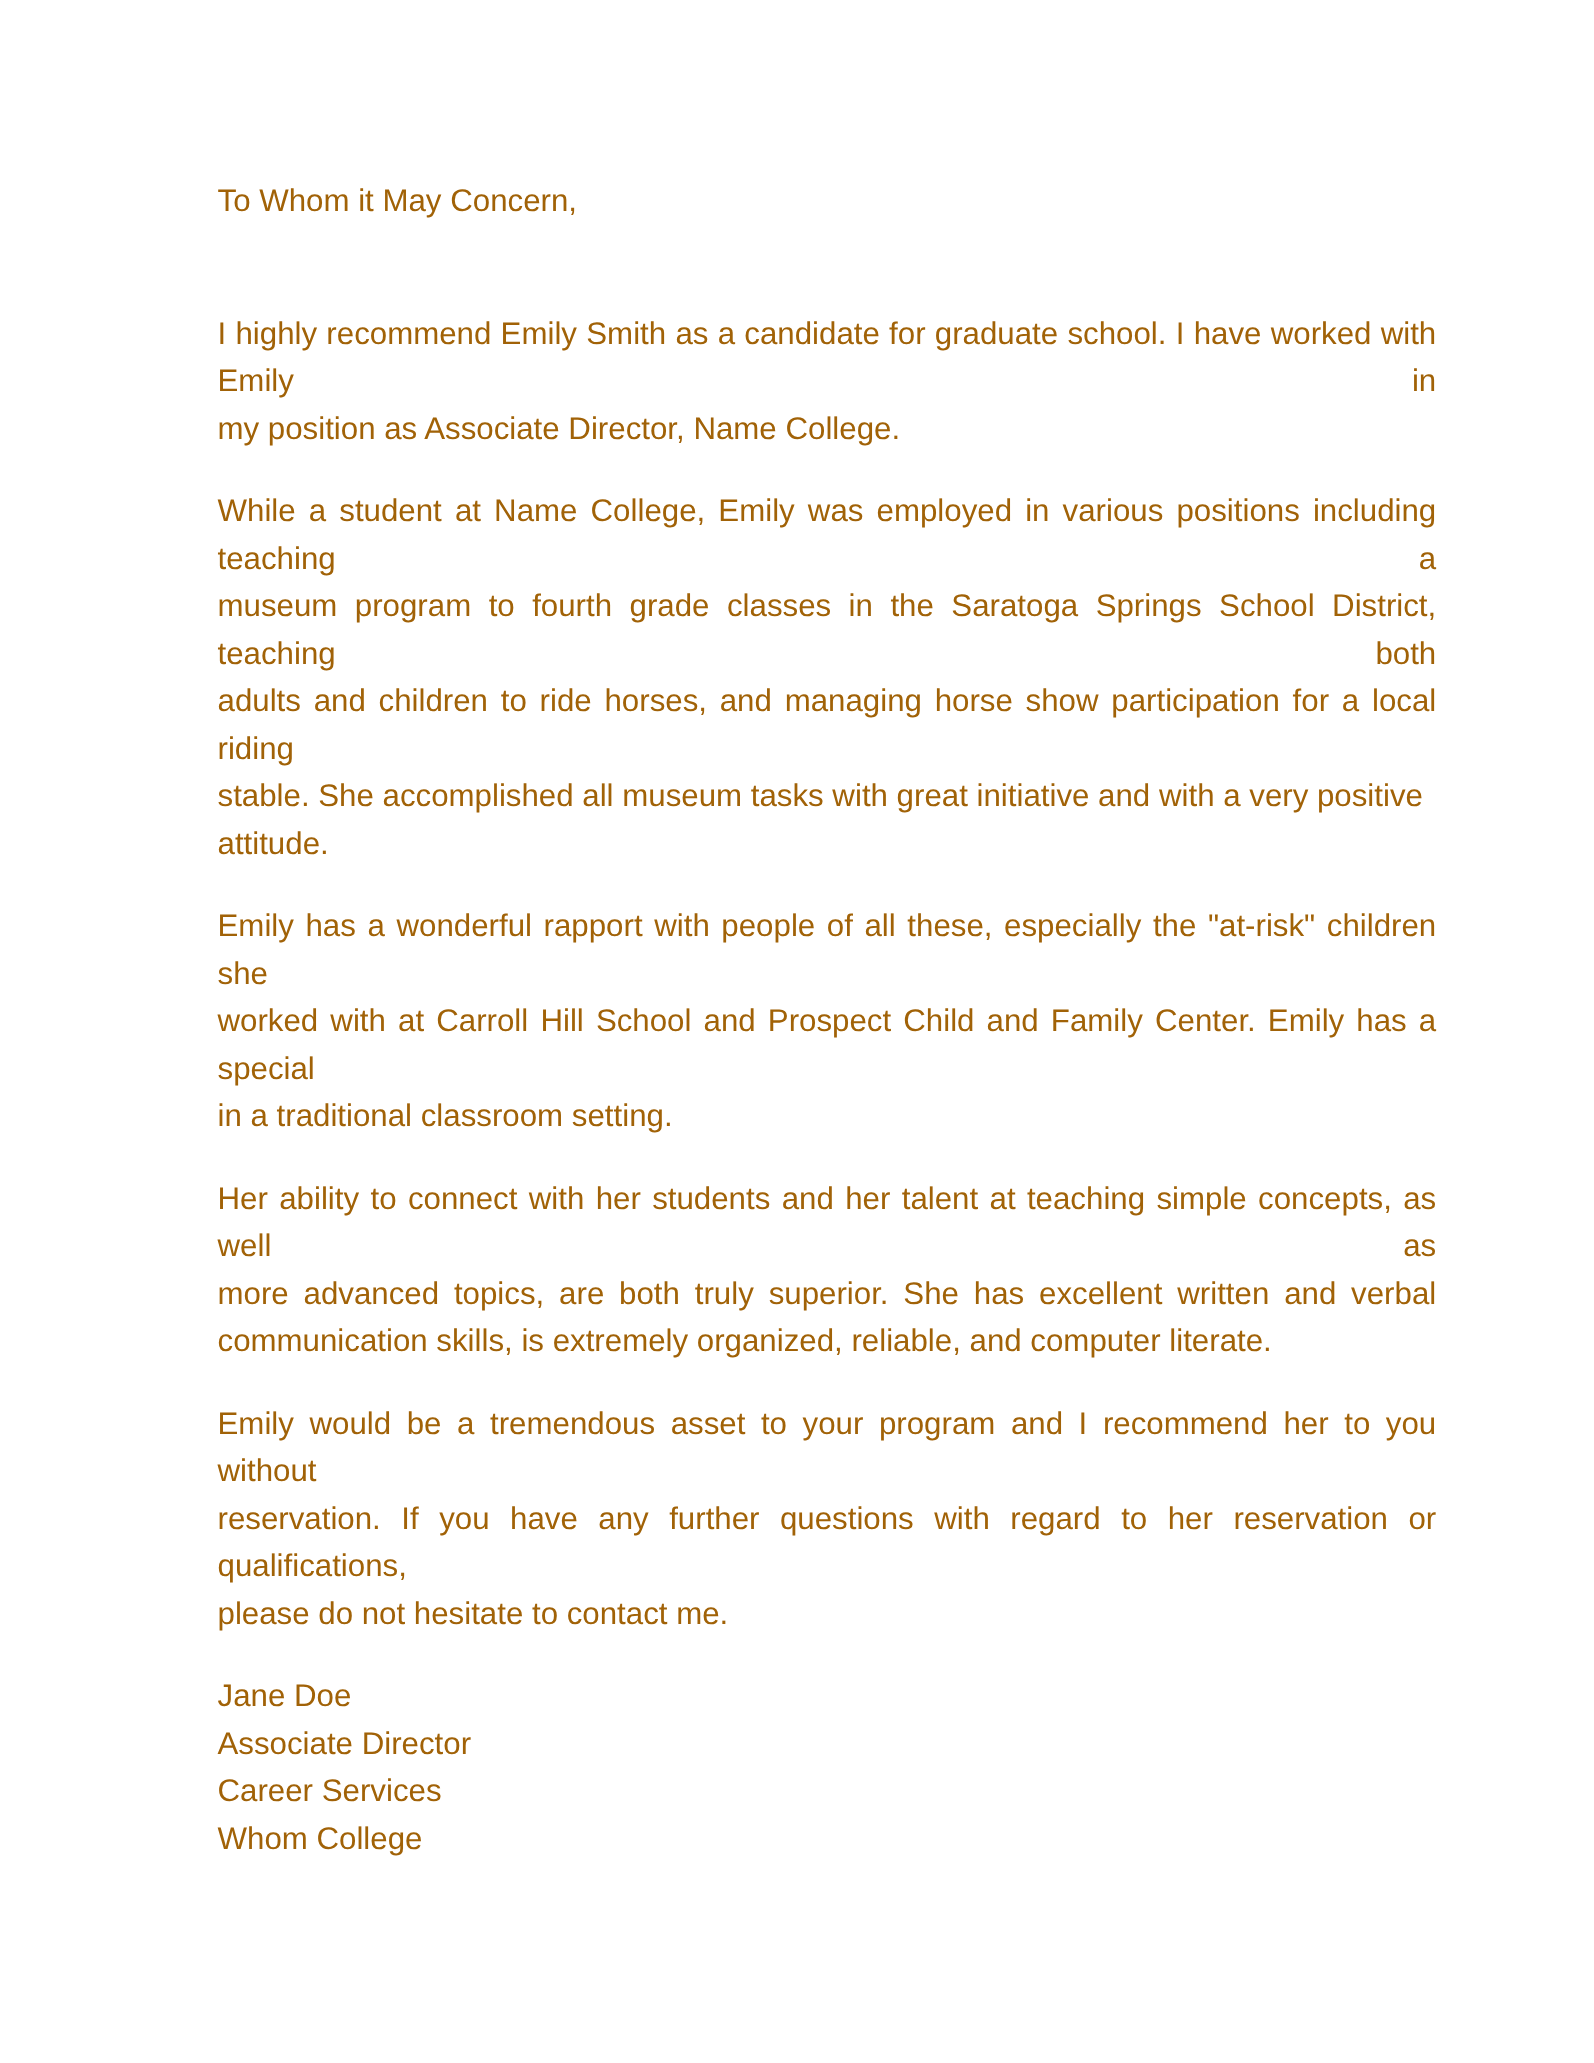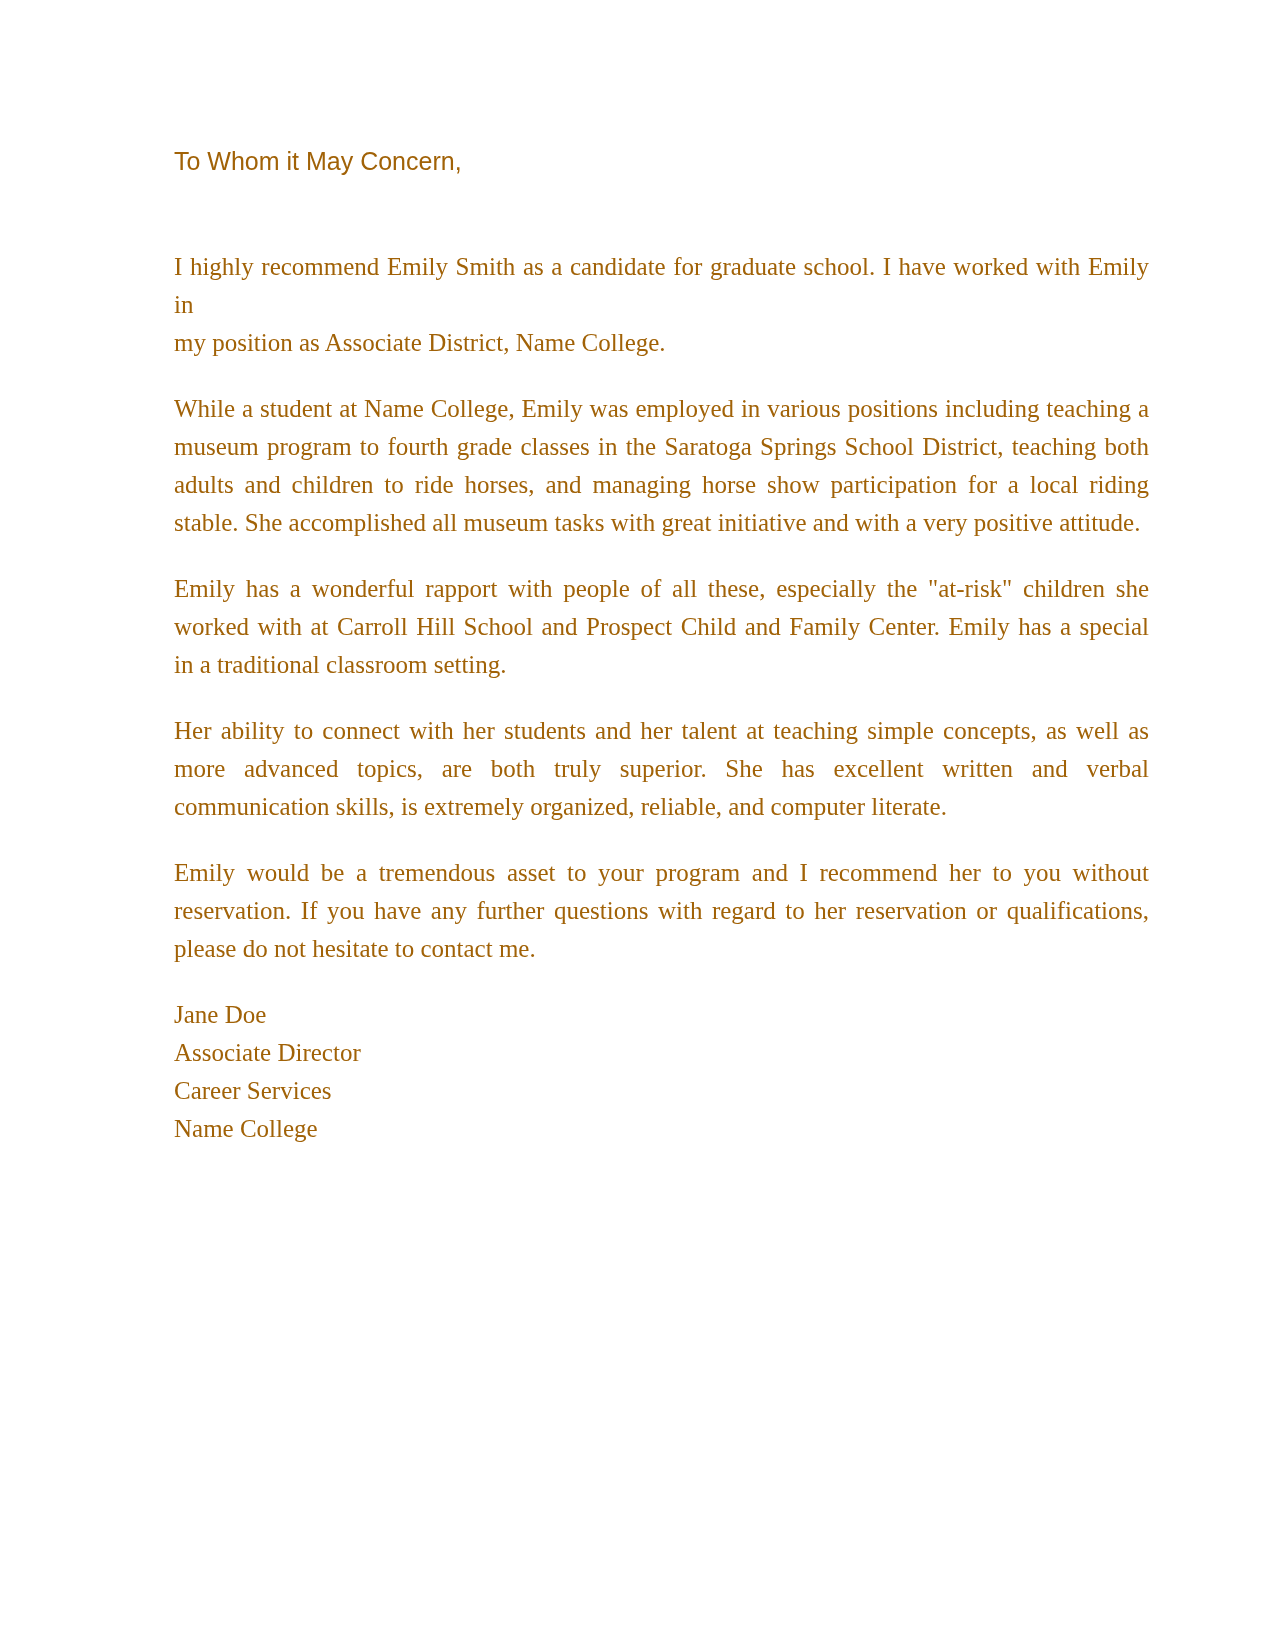--- a/index.html
+++ b/index.html
@@ -18,37 +18,37 @@
   .content {
     box-sizing: border-box;
     padding: 142px 150px 0 150px;
   }
   .salutation {
     margin: 0 0 68px 0;
     line-height: 38px;
     white-space: nowrap;
   }
   .para { margin: 0 0 28px 0; }
-  .line { line-height: 38px; font-family: Liberation Serif, serif; }
+  .line { line-height: 38px; }
   
   .jl { text-align: justify; text-align-last: justify; }
   .signature { margin-top: 0; }
   .signature .line { line-height: 38px; }
 </style>
 </head>
 <body>
 
 <div class="page">
   <div class="content">
     <p class="salutation">To Whom it May Concern,</p>
 
     <div id="paragraphs">
         <div class="para">
           <div class="line jl">I highly recommend Emily Smith as a candidate for graduate school. I have worked with Emily in</div>
-          <div class="line">my position as Associate District, Name College.</div>
+          <div class="line">my position as Associate Director, Name College.</div>
         </div>
         <div class="para">
           <div class="line jl">While a student at Name College, Emily was employed in various positions including teaching a</div>
           <div class="line jl">museum program to fourth grade classes in the Saratoga Springs School District, teaching both</div>
           <div class="line jl">adults and children to ride horses, and managing horse show participation for a local riding</div>
           <div class="line">stable. She accomplished all museum tasks with great initiative and with a very positive attitude.</div>
         </div>
         <div class="para">
           <div class="line jl">Emily has a wonderful rapport with people of all these, especially the "at-risk" children she</div>
           <div class="line jl">worked with at Carroll Hill School and Prospect Child and Family Center. Emily has a special</div>
@@ -63,17 +63,17 @@
           <div class="line jl">Emily would be a tremendous asset to your program and I recommend her to you without</div>
           <div class="line jl">reservation. If you have any further questions with regard to her reservation or qualifications,</div>
           <div class="line">please do not hesitate to contact me.</div>
         </div>
       </div>
 
     <div id="signature" class="signature">
         <div class="line">Jane Doe</div>
         <div class="line">Associate Director</div>
         <div class="line">Career Services</div>
-        <div class="line">Name College</div>
+        <div class="line">Whom College</div>
       </div>
 
   </div>
 </div>
 
 </body></html>

